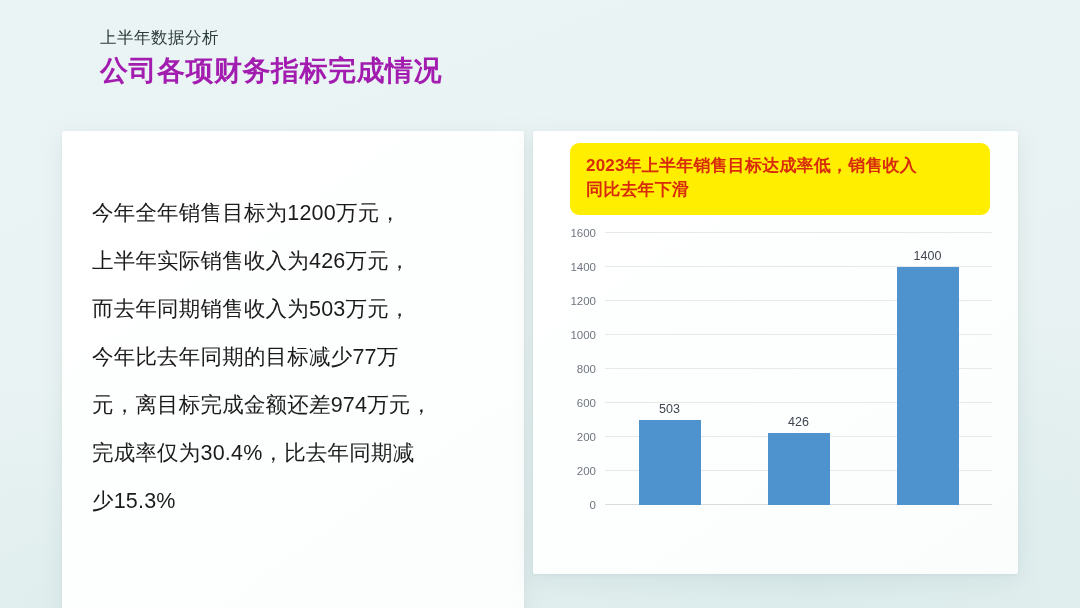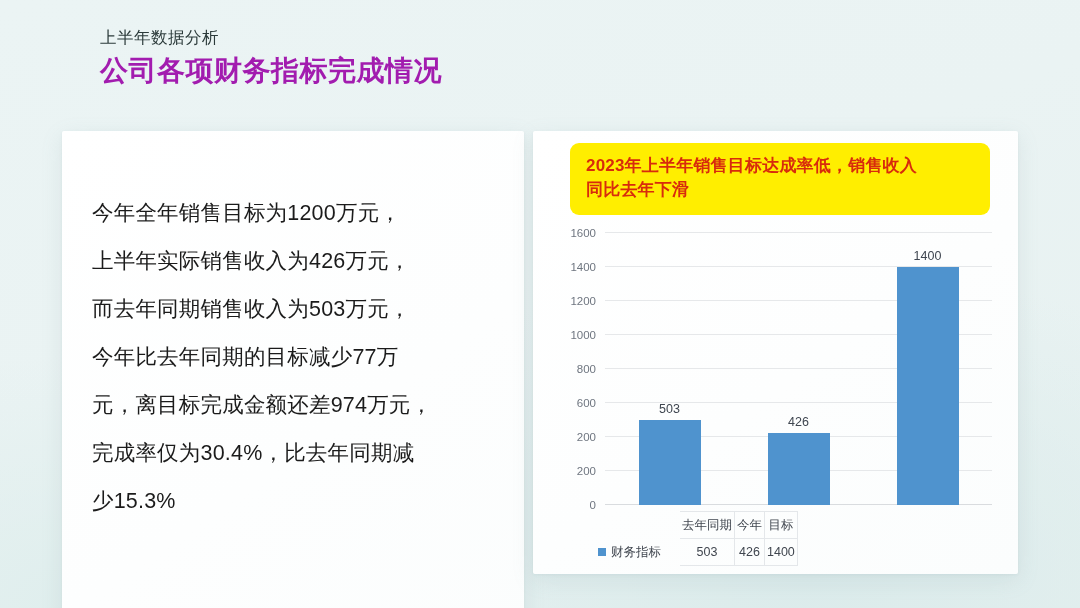--- a/index.html
+++ b/index.html
@@ -266,36 +266,15 @@
             <div class="bar" title="今年: 426" style="height: 26.625%; background: rgb(79, 147, 206);"></div>
             <div class="bar-label" style="bottom: calc(26.625% + 4px);">426</div>
           </div>
           <div class="bar-slot">
             <div class="bar" title="目标: 1400" style="height: 87.5%; background: rgb(79, 147, 206);"></div>
             <div class="bar-label" style="bottom: calc(87.5% + 4px);">1400</div>
           </div>
         </div>
     </div>
 
-    <table class="data-table">
-      <tbody id="table-body">
-          <tr>
-            <td class="corner legend-cell"></td>
-            <td>去年同期</td>
-            <td>今年</td>
-            <td>目标</td>
-          </tr>
-          <tr>
-            <td class="legend-cell">
-              <span class="legend-inner">
-                <span class="legend-swatch" style="background: rgb(79, 147, 206);"></span>
-                <span>财务指标</span>
-              </span>
-            </td>
-            <td>503</td>
-            <td>426</td>
-            <td>1400</td>
-          </tr>
-        </tbody>
-    </table>
   </div>
 
 </div>
 
 </body></html>

